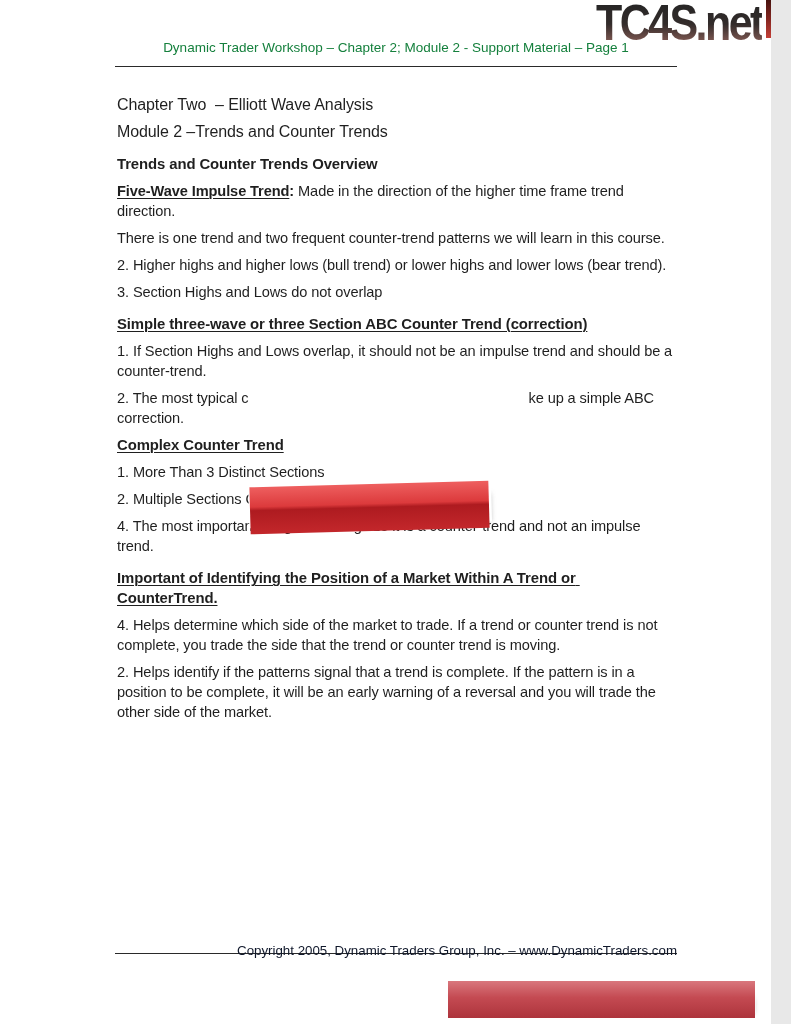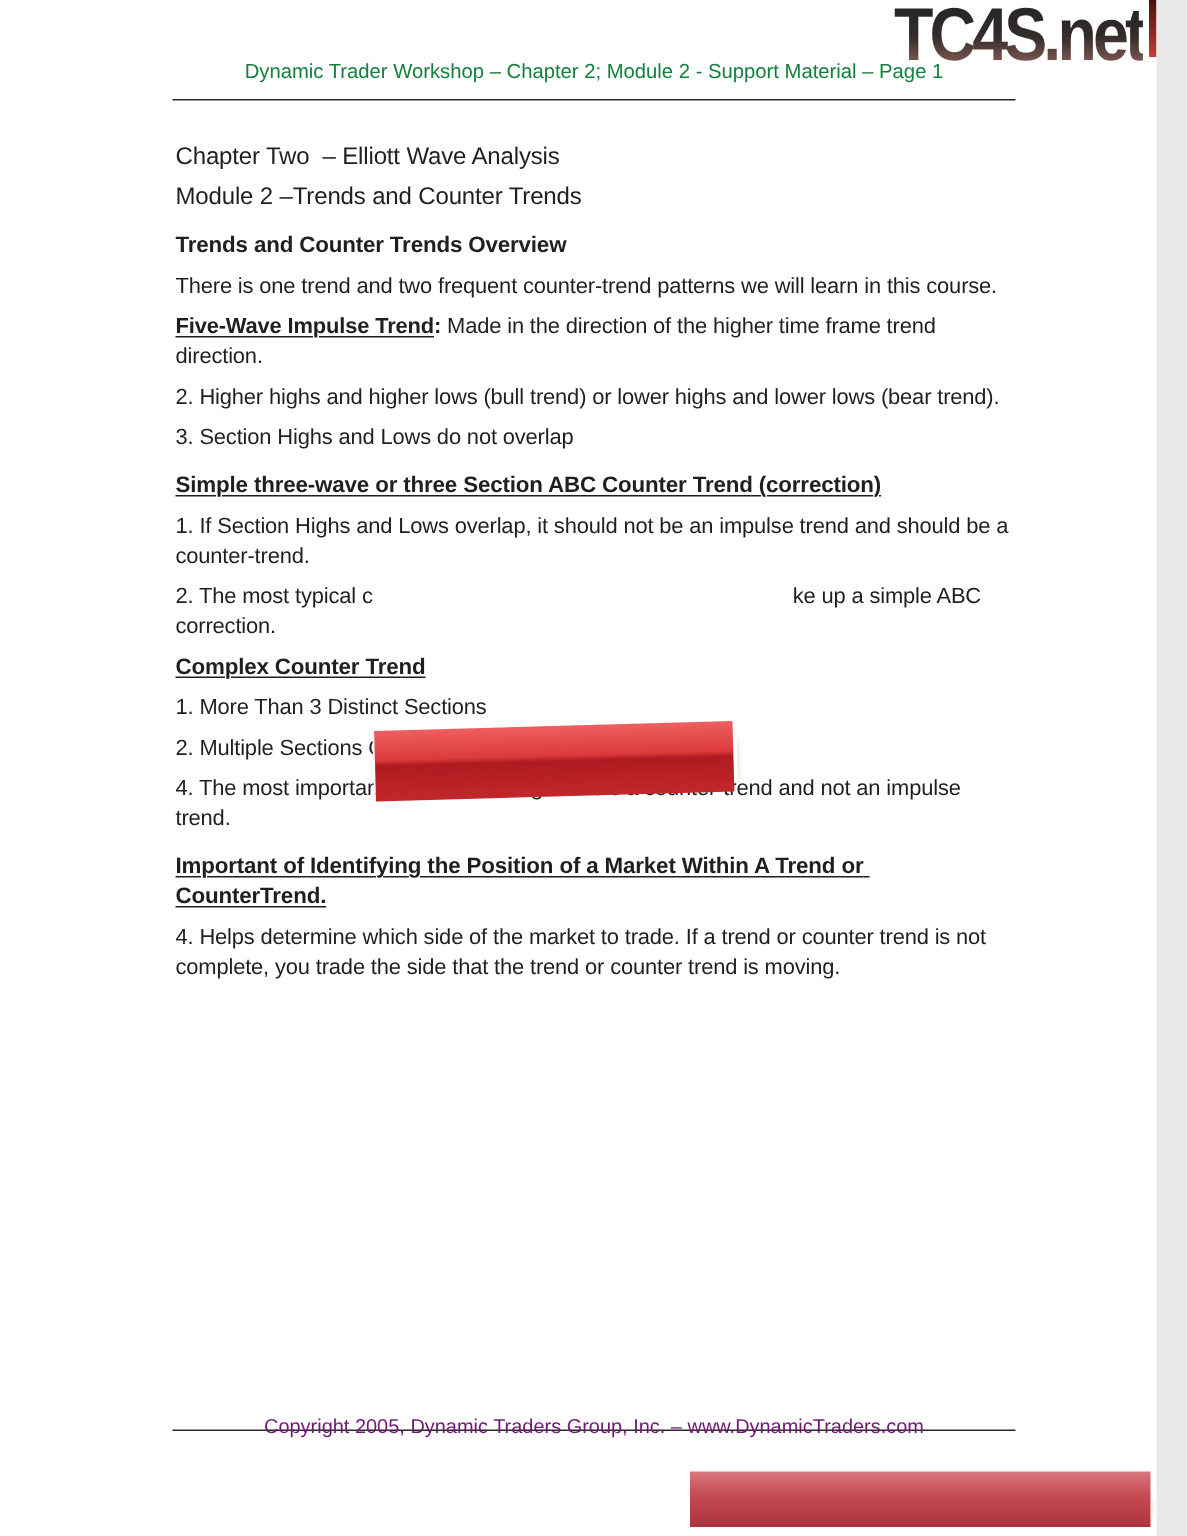--- a/index.html
+++ b/index.html
@@ -64,67 +64,68 @@
   .sticker .fill {
     position:relative;
     -webkit-background-clip:text; background-clip:text; color:transparent;
   }
   .wm {
     left:250px; top:484px; font-size:41px; letter-spacing:-1px;
     transform:rotate(-1.6deg);
   }
   .wm .fill { background:linear-gradient(180deg,#ee5f5f 0%,#dc3a3c 42%,#ae1b20 50%,#c3272b 100%); }
   .tx {
-    top:981px; right:4px; font-size:32px; letter-spacing:0.5px;
+    top:981px; right:16px; font-size:32px; letter-spacing:0.5px;
   }
   .tx .outline { -webkit-text-stroke:6px #ffffff; text-shadow:2px 3px 4px rgba(130,130,130,0.6); }
   .tx .fill { background:linear-gradient(180deg,#d9777d 0%,#c44a52 45%,#ad343c 100%); }
 
   
   .footer-copyright {
     position:absolute; left:115px; top:943px; width:562px;
-    text-align:center; font-size:13.3px; color:#701a75;
+    text-align:right; font-size:13.3px; color:#0f172a;
     white-space:pre-wrap;
   }
 </style>
 </head>
 <body>
 
 <div class="page">
 
   <div class="tc4s">TC4S.net</div>
   <div class="tc4s-strip"></div>
 
   <div class="header-title">Dynamic Trader Workshop – Chapter 2; Module 2 - Support Material – Page 1</div>
   <div class="rule rule-top"></div>
 
   <div class="doc">
 
     <h2>Chapter Two  – Elliott Wave Analysis</h2>
     <h2>Module 2 –Trends and Counter Trends</h2>
 
     <h3 class="mt-lg">Trends and Counter Trends Overview</h3>
+    <p><span class="lead-in">Five-Wave Impulse Trend</span><span class="lead-colon">:</span><span> Made in the direction of the higher time frame trend direction.</span></p>
+
     <p>There is one trend and two frequent counter-trend patterns we will learn in this course.</p>
-
-    <p><span class="lead-in">Five-Wave Impulse Trend</span><span class="lead-colon">:</span><span> Made in the direction of the higher time frame trend direction.</span></p>
 
     <p>2. Higher highs and higher lows (bull trend) or lower highs and lower lows (bear trend).</p>
     <p>3. Section Highs and Lows do not overlap</p>
 
     <h3 class="u mt-lg">Simple three-wave or three Section ABC Counter Trend (correction)</h3>
     <p>1. If Section Highs and Lows overlap, it should not be an impulse trend and should be a counter-trend.</p>
     <p><span>2. The most typical c</span><span class="spacer"></span><span>ke up a simple ABC</span><br><span>correction.</span></p>
 
     <h3 class="u">Complex Counter Trend</h3>
     <p>1. More Than 3 Distinct Sections</p>
     <p>2. Multiple Sections Overlap</p>
     <p>4. The most important thing is to recognize it is a counter-trend and not an impulse trend.</p>
 
     <h3 class="u mt-lg">Important of Identifying the Position of a Market Within A Trend or CounterTrend.</h3>
     <p>4. Helps determine which side of the market to trade. If a trend or counter trend is not complete, you trade the side that the trend or counter trend is moving.</p>
+    <p>2. Helps identify if the patterns signal that a trend is complete. If the pattern is in a position to be complete, it will be an early warning of a reversal and you will trade the other side of the market.</p>
 
   </div>
 
   <div class="sticker wm">
     <span class="layer outline">DLSUB.COM</span>
     <span class="layer fill">DLSUB.COM</span>
   </div>
 
   <div class="rule rule-bottom"></div>
   <div class="footer-copyright">Copyright 2005, Dynamic Traders Group, Inc. – www.DynamicTraders.com</div>

